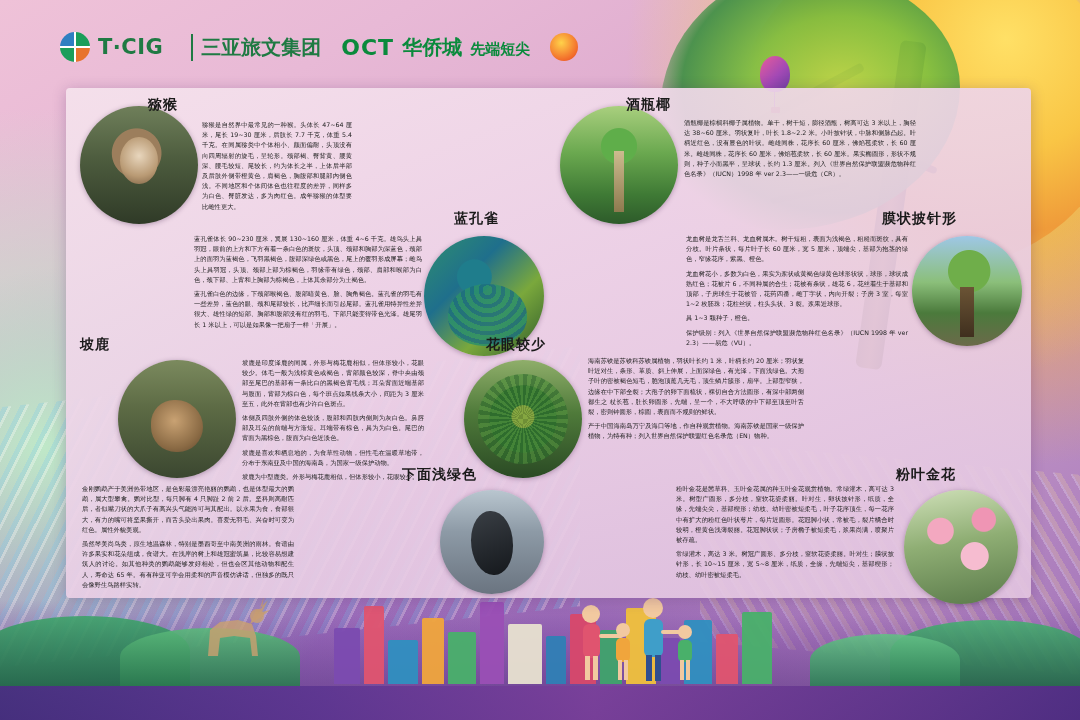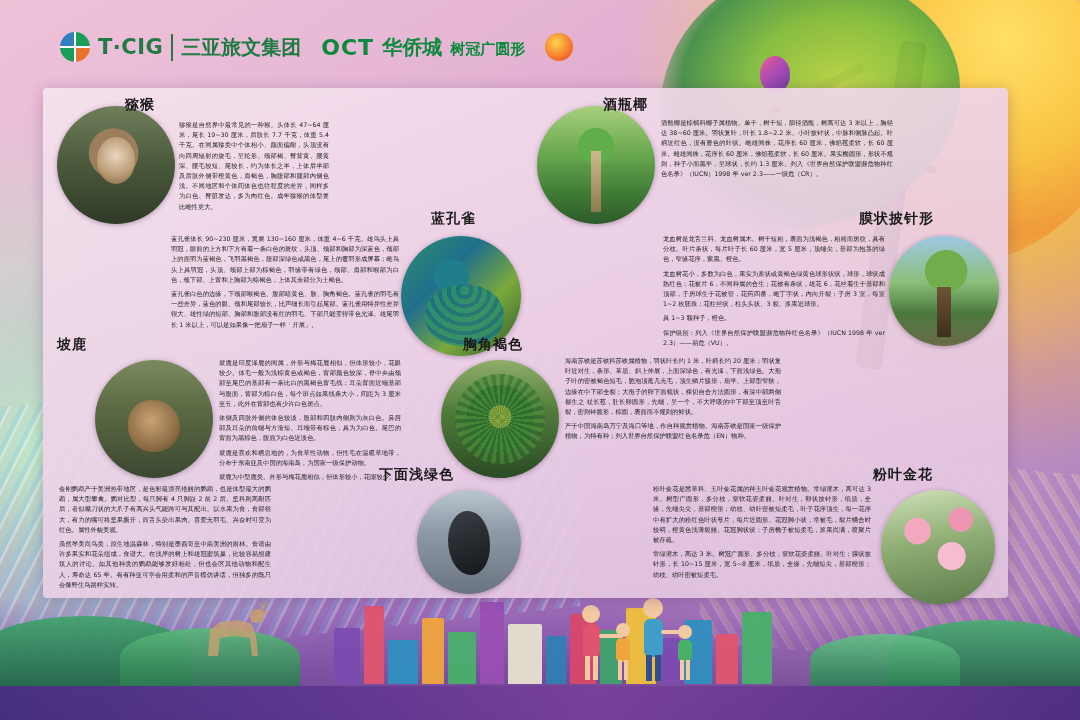--- a/index.html
+++ b/index.html
@@ -72,31 +72,31 @@
 
   
   .logo-bar{position:absolute;left:60px;top:32px;display:flex;align-items:center;gap:20px;}
   .logo-group{display:flex;align-items:center;gap:8px;}
   .tcig-mark{width:30px;height:30px;border-radius:50%;
     background:conic-gradient(#1b9e5a 0 25%, #e8732c 25% 50%, #1b9e5a 50% 75%, #2f7fc1 75% 100%);
     position:relative;}
   .tcig-mark::after{content:"";position:absolute;left:50%;top:0;width:2px;height:100%;background:#fff;transform:translateX(-50%);}
   .tcig-mark::before{content:"";position:absolute;top:50%;left:0;height:2px;width:100%;background:#fff;transform:translateY(-50%);}
   .tcig-text{font-size:21px;font-weight:bold;color:#1f7a43;letter-spacing:.5px;}
-  .tcig-cn{font-size:20px;font-weight:bold;color:#1f7a43;border-left:2px solid #1f7a43;padding-left:8px;margin-left:0;}
+  .tcig-cn{font-size:20px;font-weight:bold;color:#1f7a43;border-left:2px solid #1f7a43;padding-left:8px;margin-left:20px;}
   .oct-text{font-size:22px;font-weight:bold;color:#0a8a3c;letter-spacing:1px;}
   .oct-cn{font-size:20px;font-weight:bold;color:#0a8a3c;text-align:center;}
   .oct-cn small{font-size:15px;font-weight:bold;color:#0a8a3c;}
   .luhui-mark{width:28px;height:28px;border-radius:50%;
     background:radial-gradient(circle at 40% 35%,#ffd24a,#f26b2a 70%,#d9401f);}
   .luhui-text{font-size:20px;font-weight:bold;color:#d9401f;}
 
   
   .board{
-    position:absolute;left:43px;top:88px;width:965px;height:510px;
+    position:absolute;left:66px;top:88px;width:965px;height:510px;
     background:linear-gradient(160deg, rgba(245,226,236,.93) 0%, rgba(238,212,232,.92) 40%, rgba(226,196,224,.9) 100%);
     border-radius:4px;
     box-shadow:0 2px 14px rgba(80,40,100,.28);
   }
 
   .entry{position:absolute;}
   .title{font-size:14px;font-weight:bold;color:#1a1a1a;letter-spacing:1px;}
   .body{font-size:6.3px;line-height:1.62;color:#222;text-align:justify;}
   .body p{margin:0 0 4px 0;}
 
@@ -237,21 +237,21 @@
 
 <div class="logo-bar">
   <div class="logo-group">
     <span class="tcig-mark"></span>
     <span class="tcig-text">T·CIG</span>
     <span class="tcig-cn">三亚旅文集团</span>
   </div>
   <div class="logo-group">
     <span class="oct-text">OCT</span>
     <span class="oct-cn">华侨城</span>
-    <span class="oct-cn"><small>树冠广圆形</small></span>
+    <span class="oct-cn"><small>先端短尖</small></span>
   </div>
   <div class="logo-group">
     <span class="luhui-mark"></span>
   </div>
 </div>
 
 <div class="board">
 
   <div class="photo ph-monkey" style="left:14px;top:18px;width:118px;height:118px;">
       <div class="inner"></div>
@@ -307,21 +307,21 @@
     <p>坡鹿是印度泽鹿的同属，外形与梅花鹿相似，但体形较小，花眼较少。体毛一般为浅棕黄色或褐色，背部颜色较深，脊中央由颈部至尾巴的基部有一条比白的黑褐色背毛线；耳朵背面近端基部与腹面，背部为棕白色，每个班点如果线条大小，间距为 3 厘米至五，此外在背部也有少许白色斑点。</p>
     <p>体侧及四肢外侧的体色较淡，腹部和四肢内侧则为灰白色。鼻唇部及耳朵的前端与方渐短。耳端带有棕色，具为为白色。尾巴的背面为黑棕色，腹面为白色近淡色。</p>
     <p>坡鹿是喜欢和栖息地的，为食草性动物，但性毛在温暖草地带，分布于东南亚及中国的海南岛，为国家一级保护动物。</p>
     <p>坡鹿为中型鹿类。外形与梅花鹿相似，但体形较小，花眼较少。</p>
   </div>
 
   <div class="photo ph-cycad" style="left:398px;top:272px;width:118px;height:118px;">
       <div class="inner"></div>
     </div>
   <div class="entry" style="left:420px;top:248px;width:100px;">
-    <div class="title">胸角褐色</div>
+    <div class="title">花眼较少</div>
   </div>
   <div class="entry body" style="left:522px;top:268px;width:216px;">
     <p>海南苏铁是苏铁科苏铁属植物，羽状叶长约 1 米，叶柄长约 20 厘米；羽状复叶近对生，条形、革质、斜上伸展，上面深绿色，有光泽，下面浅绿色。大孢子叶的密被褐色短毛，胞泡顶蓖几无毛，顶生鳞片簇形，扇平。上部型窄狭，边缘在中下部全裂；大孢子的卵下面梳状，裸切自合方法圆形，有深中部两侧都生之 杖长苞，肚长卵圆形，先端，呈一个，不大呼吸的中下部至顶至叶舌裂，密则钟圆形，棕圆，表面而不规则的鲜状。</p>
     <p>产于中国海南岛万宁及海口等地，作自种观赏植物。海南苏铁是国家一级保护植物，为特有种；列入世界自然保护联盟红色名录危（EN）物种。</p>
   </div>
 
   <div class="photo ph-macaw" style="left:374px;top:402px;width:104px;height:104px;">
       <div class="inner"></div>
     </div>
   <div class="entry" style="left:336px;top:378px;width:110px;">

